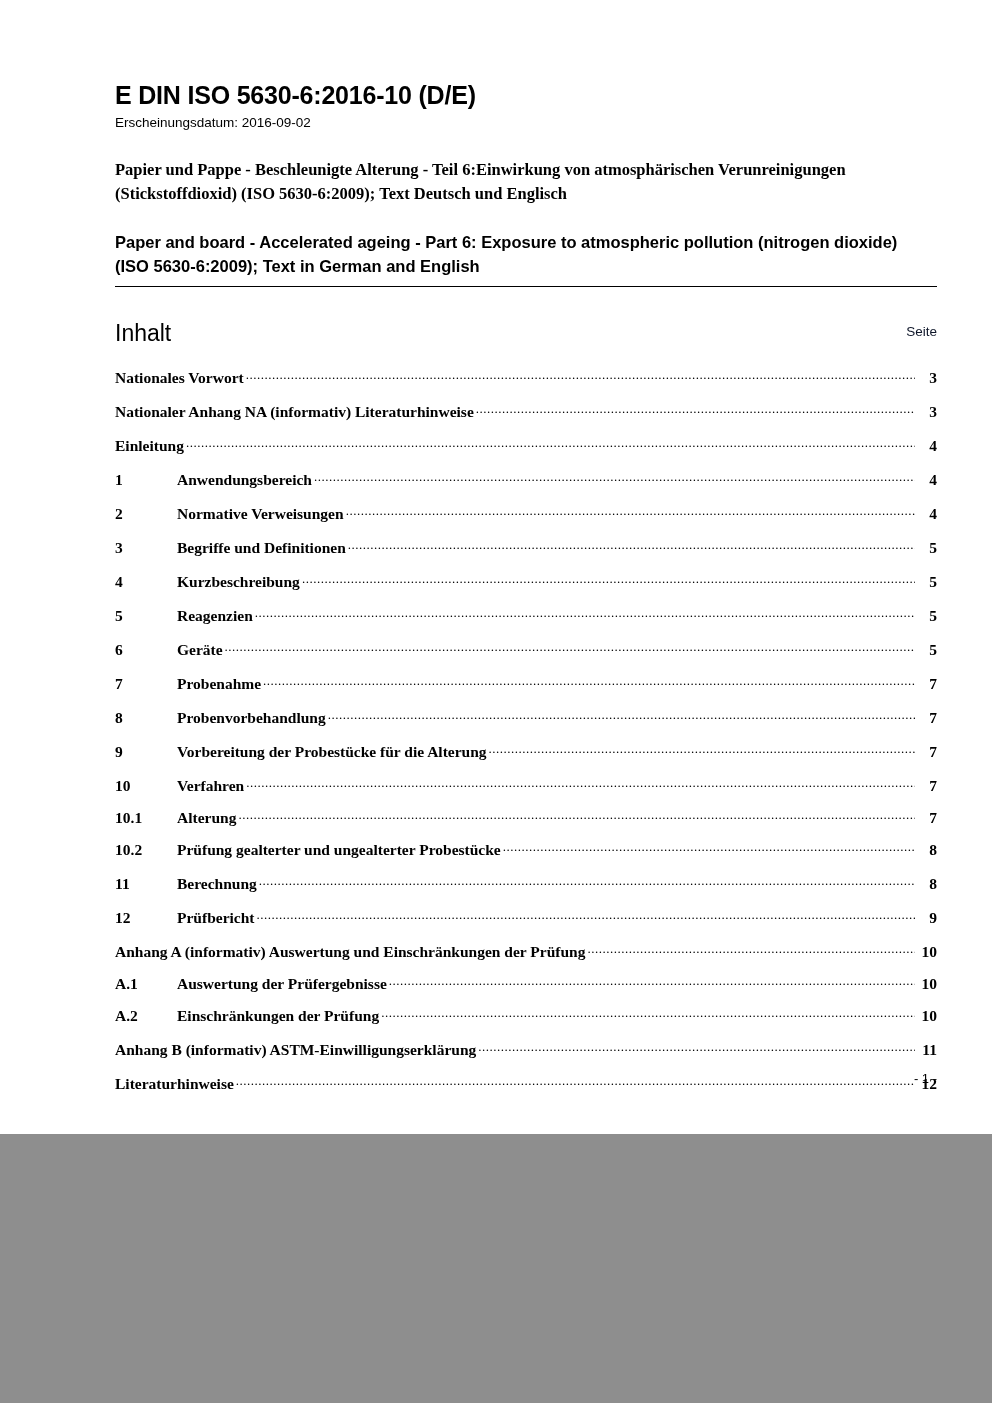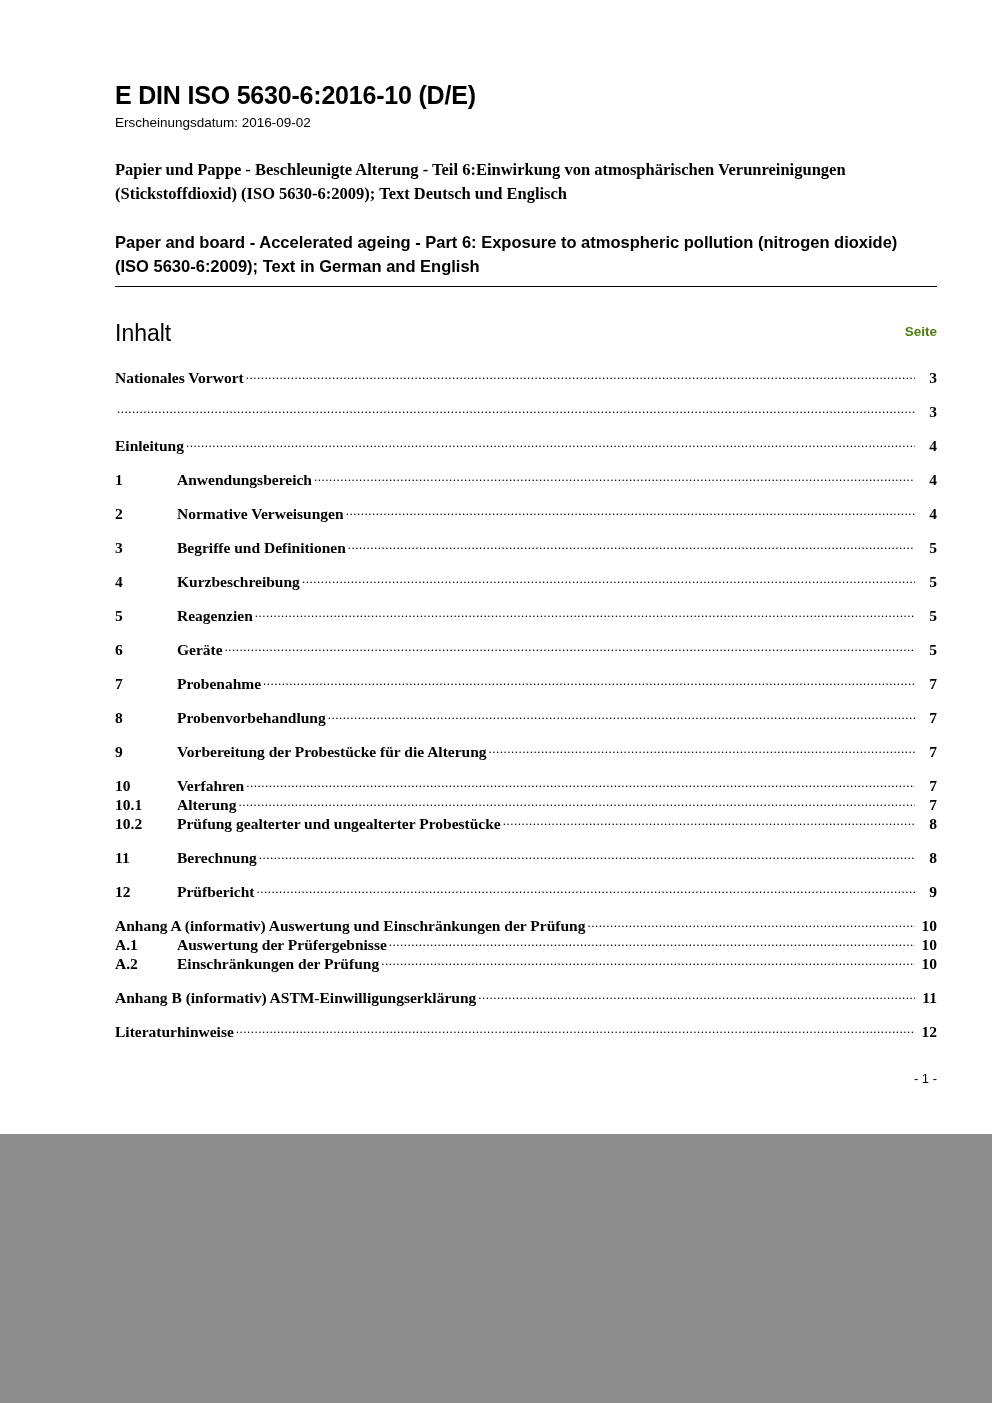--- a/index.html
+++ b/index.html
@@ -73,42 +73,42 @@
     margin-top: 32px;
   }
   .inhalt-title {
     font-family: "Liberation Sans", sans-serif;
     font-size: 23px;
     line-height: 28px;
     color: #000;
   }
   .seite-label {
     font-family: "Liberation Sans", sans-serif;
-    font-weight: bold;
+    font-weight: normal;
     font-size: 13.5px;
     line-height: 18px;
-    color: #4d7c0f;
+    color: #0f172a;
     padding-bottom: 3px;
   }
 
   
   .toc {
     margin-top: 22px;
   }
   .toc-item {
     display: flex;
     align-items: flex-start;
     font-family: "Liberation Serif", serif;
     font-weight: bold;
     font-size: 15.5px;
     color: #000;
     white-space: nowrap;
   }
   .toc-item.gap-lg { margin-top: 16px; }
-  .toc-item.gap-sm { margin-top: 1px; }
+  .toc-item.gap-sm { margin-top: 14px; }
 
   .toc-num {
     flex: 0 0 auto;
     width: 62px;
   }
   .toc-num.wide { width: auto; }
   .toc-label {
     flex: 0 0 auto;
   }
   .toc-dots {
@@ -161,20 +161,21 @@
 
     <div class="toc" id="toc-list">
         <div class="toc-item gap-lg" style="margin-top: 0px;">
           <span class="toc-num" style="width: 0px;"></span>
           <span class="toc-label">Nationales Vorwort</span>
           <span class="toc-dots">............................................................................................................................................................................................................................................................................................................</span>
           <span class="toc-page">3</span>
         </div>
         <div class="toc-item gap-lg">
           <span class="toc-num" style="width: 0px;"></span>
+          <span class="toc-label">Nationaler Anhang NA (informativ)  Literaturhinweise</span>
           <span class="toc-dots">............................................................................................................................................................................................................................................................................................................</span>
           <span class="toc-page">3</span>
         </div>
         <div class="toc-item gap-lg">
           <span class="toc-num" style="width: 0px;"></span>
           <span class="toc-label">Einleitung</span>
           <span class="toc-dots">............................................................................................................................................................................................................................................................................................................</span>
           <span class="toc-page">4</span>
         </div>
         <div class="toc-item gap-lg">

